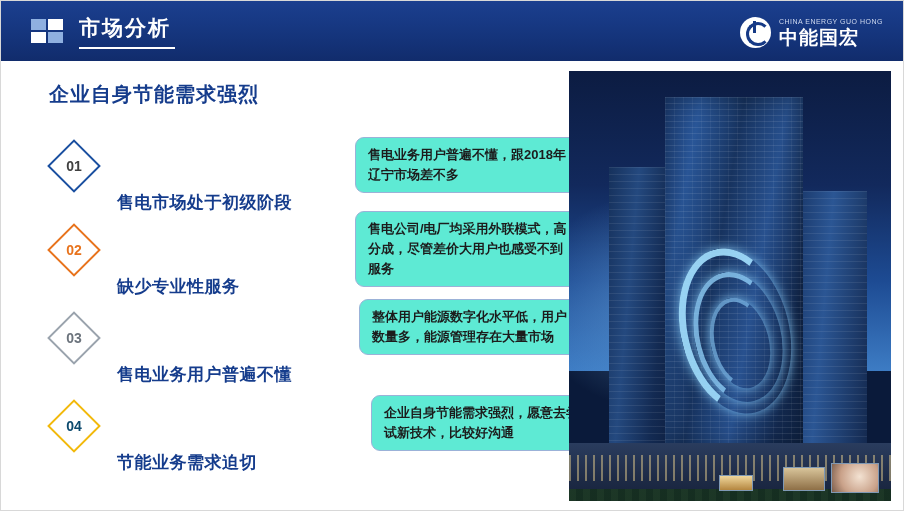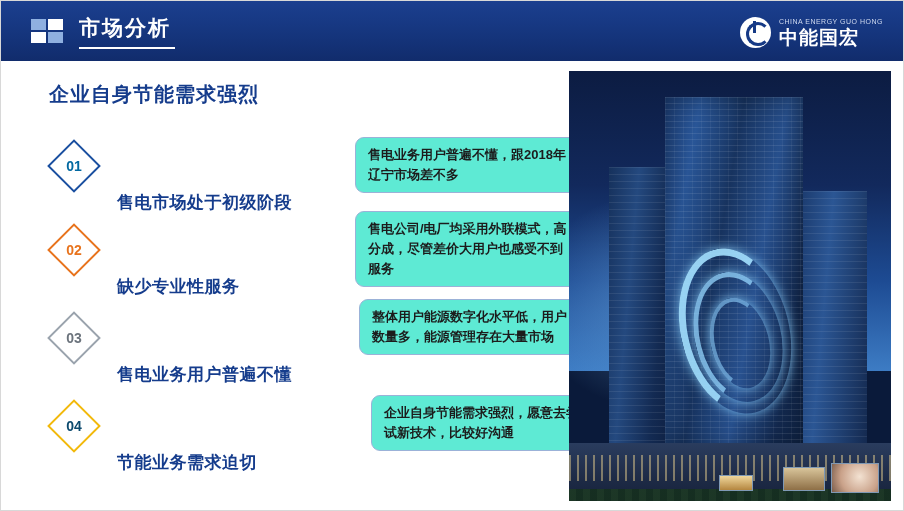--- a/index.html
+++ b/index.html
@@ -145,21 +145,21 @@
   }
   .diamond-num {
     position: absolute;
     left: 0; top: 0;
     width: 62px; height: 62px;
     display: flex;
     align-items: center;
     justify-content: center;
     font-size: 14px;
     font-weight: bold;
-    color: #0369a1;
+    color: #404040;
   }
   .r2 .diamond { border-color: #e8731c; }
   .r2 .diamond-num { color: #e8731c; }
   .r3 .diamond { border-color: #9aa3ad; }
   .r3 .diamond-num { color: #6b737c; }
   .r4 .diamond { border-color: #f2b90b; }
   .r4 .diamond-num { color: #0c4a6e; }
 
   .row-heading {
     position: absolute;

